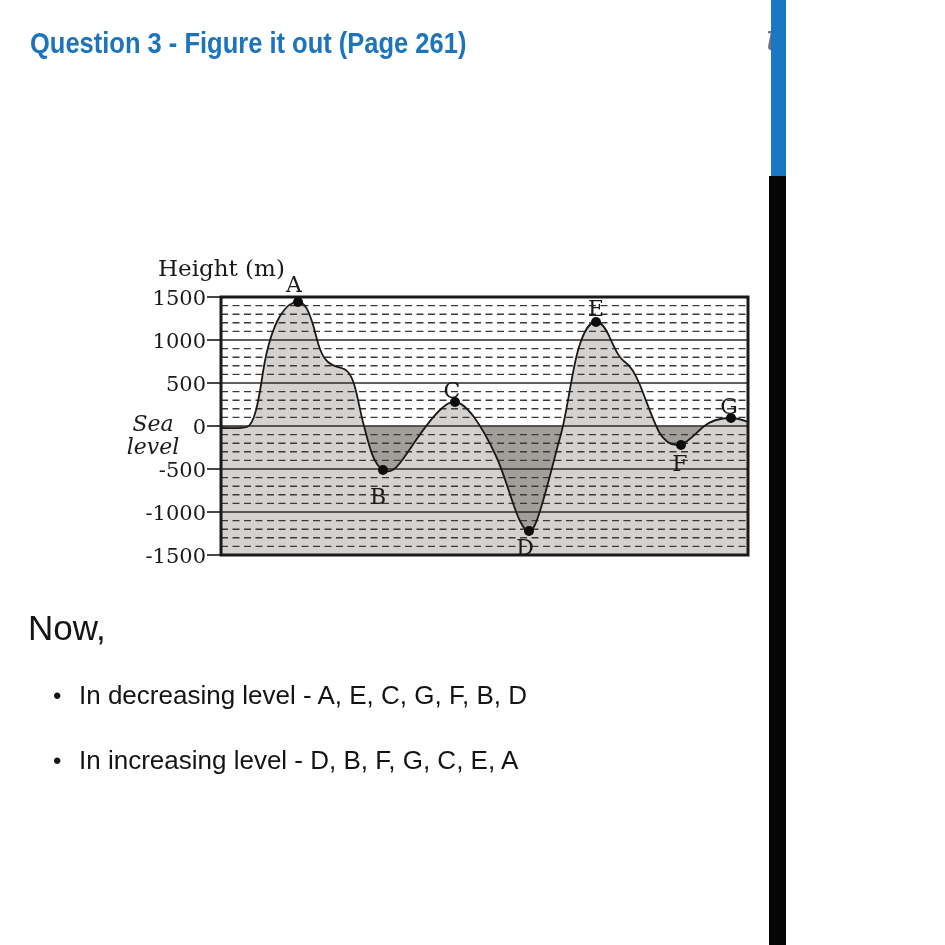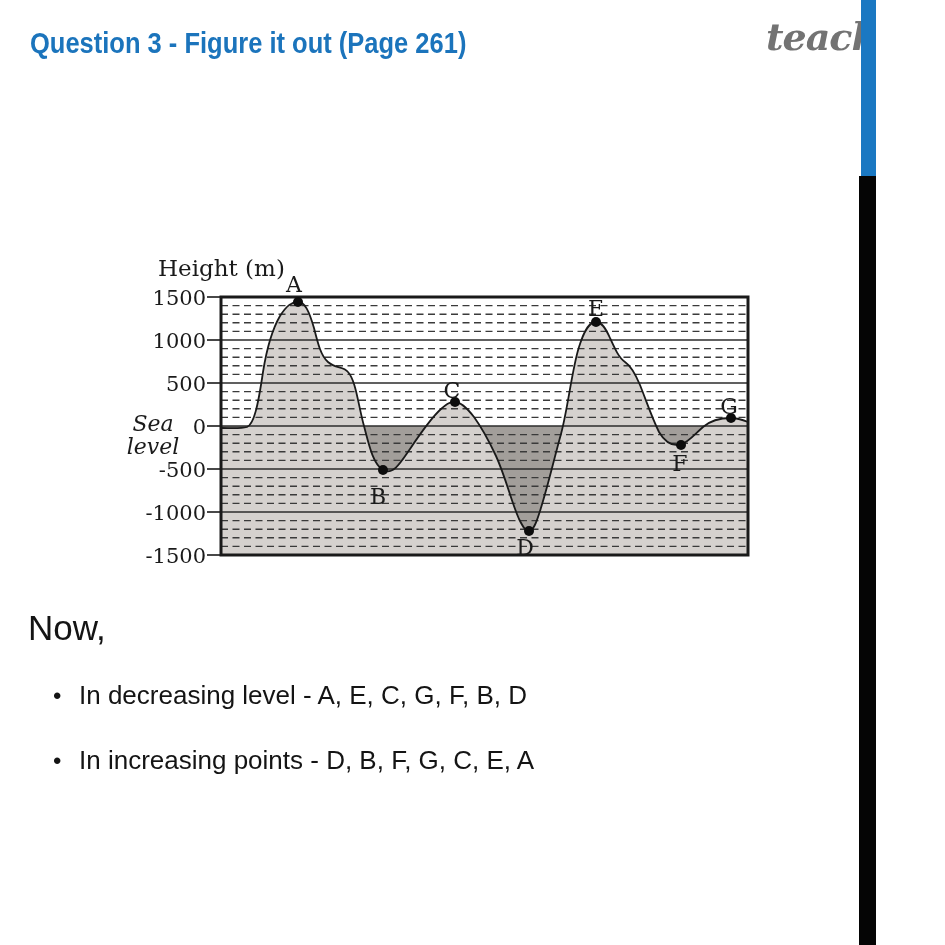--- a/index.html
+++ b/index.html
@@ -1,16 +1,16 @@
 <!DOCTYPE html>
 <html><head>
 <meta charset="utf-8">
 <style>
   html,body{margin:0;padding:0;background:#ffffff;}
-  .page{position:relative;width:876px;height:945px;background:#ffffff;overflow:hidden;
+  .page{position:relative;width:786px;height:945px;background:#ffffff;overflow:hidden;
         font-family:"Liberation Sans",sans-serif;}
   .title{position:absolute;left:30px;top:26px;font-size:30px;font-weight:bold;
          color:#1b74bc;transform:scaleX(0.85);transform-origin:left top;white-space:nowrap;}
   .logo{position:absolute;left:766px;top:14px;font-family:"DejaVu Serif",serif;
         font-style:italic;font-weight:bold;font-size:38px;color:#737373;letter-spacing:-1px;}
   .question{position:absolute;left:30px;top:80px;color:#1b74bc;font-size:26px;}
   .qline{height:62px;line-height:62px;white-space:nowrap;}
   .figure{position:absolute;left:120px;top:250px;width:700px;height:335px;}
   .now{position:absolute;left:28px;top:608px;font-size:35px;color:#141414;}
   .bullet-row{position:absolute;left:53px;font-size:26px;color:#141414;white-space:nowrap;}
@@ -145,18 +145,18 @@
       </g>
     </svg>
   </div>
 
   <div class="now">Now,</div>
 
   <div class="bullet-row" style="top:680px;">
     <span class="dot">•</span><span class="b">In decreasing</span><span class="r"> level - A, E, C, G, F, B, D</span>
   </div>
   <div class="bullet-row" style="top:745px;">
-    <span class="dot">•</span><span class="b">In increasing</span><span class="r"> points - D, B, F, G, C, E, A</span>
+    <span class="dot">•</span><span class="b">In increasing</span><span class="r"> level - D, B, F, G, C, E, A</span>
   </div>
 
   <div class="sidebar-blue"></div>
   <div class="sidebar-black"></div>
 </div>
 
 </body></html>

